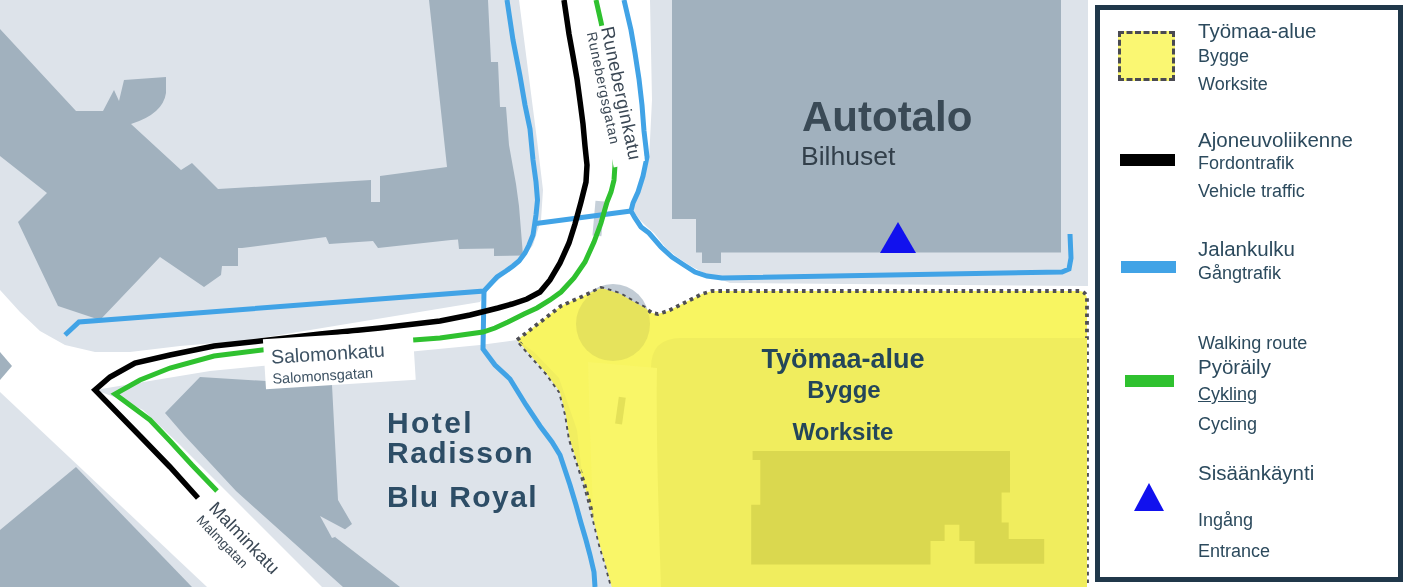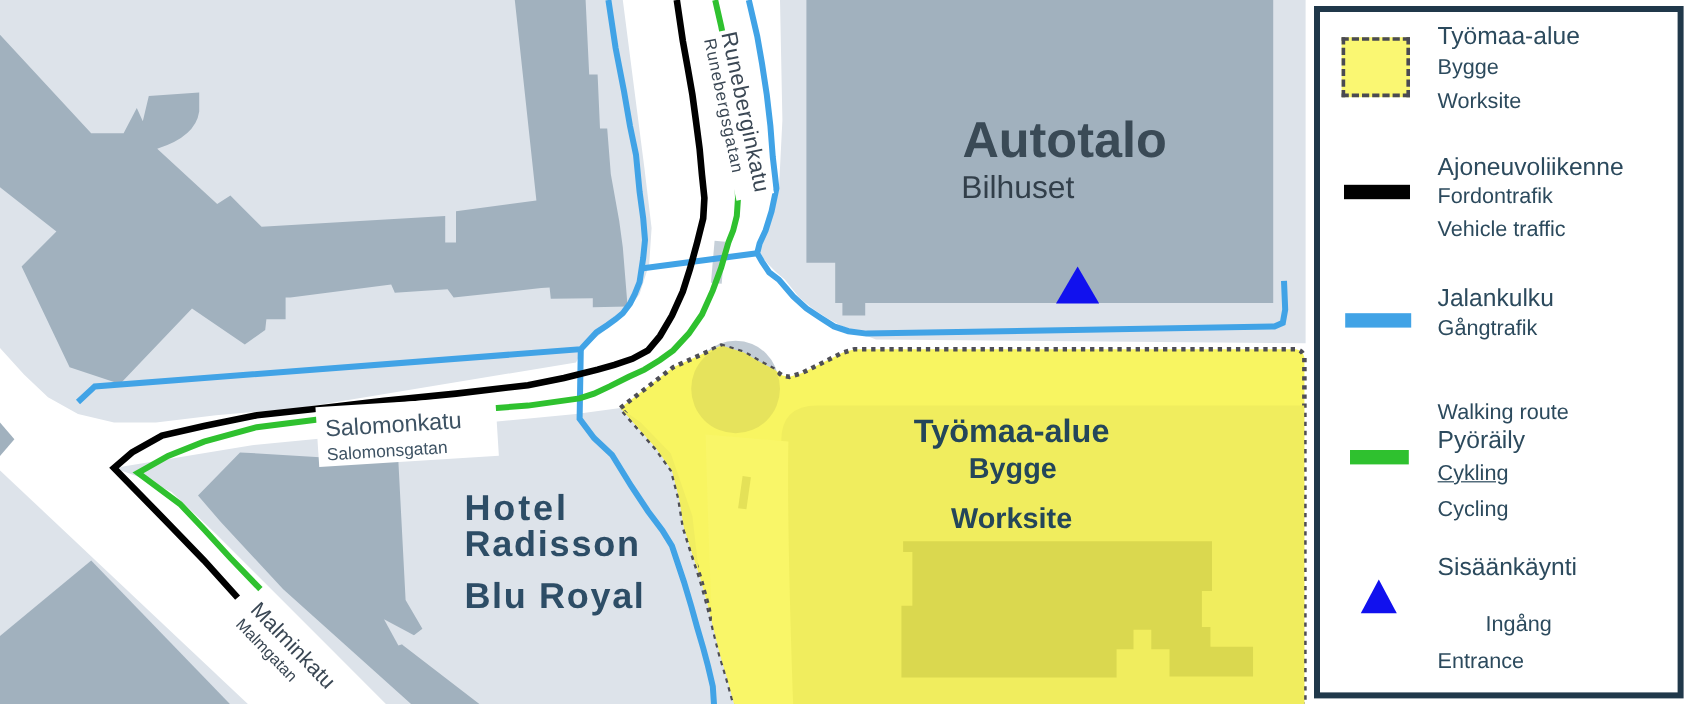--- a/index.html
+++ b/index.html
@@ -135,16 +135,16 @@
 
   <div class="lg1" style="top:345px;">Pyöräily</div>
   <div class="lg2" style="top:374px;text-decoration:underline;">Cykling</div>
   <div class="lg2" style="top:404px;">Cycling</div>
 
   <svg style="position:absolute;left:33px;top:472px;" width="32" height="30">
         <polygon points="1,29 31,29 16,1" fill="#1111ee"></polygon>
       </svg>
 
   <div class="lg1" style="top:451px;">Sisäänkäynti</div>
-  <div class="lg2" style="top:500px;margin-left:40px;">Ingång</div>
+  <div class="lg2" style="top:500px;">Ingång</div>
   <div class="lg2" style="top:531px;">Entrance</div>
 </div>
 </div>
 
 </body></html>

